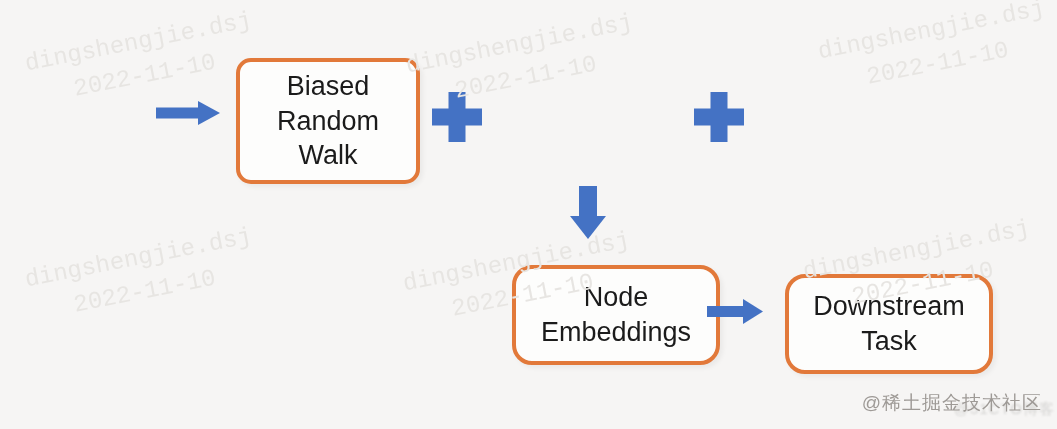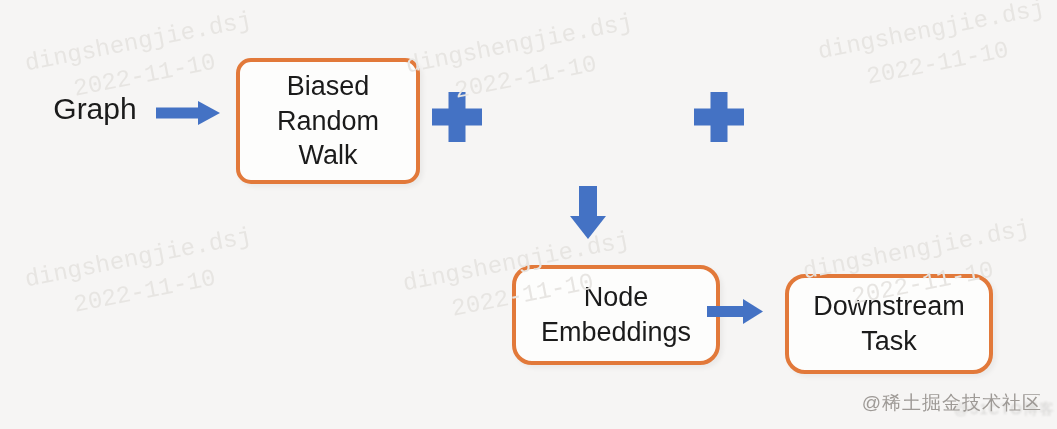--- a/index.html
+++ b/index.html
@@ -122,21 +122,20 @@
   </div>
   <div class="wm wm-5">
     <div>dingshengjie.dsj</div>
     <div>2022-11-10</div>
   </div>
   <div class="wm wm-6">
     <div>dingshengjie.dsj</div>
     <div>2022-11-10</div>
   </div>
 
-  <div class="plain-label pos-graph">Graph</div>
 
   <div class="connector pos-arrow1">
     <svg width="64" height="24" viewBox="0 0 64 24" fill="currentColor" xmlns="http://www.w3.org/2000/svg">
       <rect x="0" y="6.5" width="43" height="11"></rect>
       <polygon points="42,0 64,12 42,24"></polygon>
     </svg>
   </div>
 
   <div class="node-box pos-brw">
     <span class="node-label">Biased

